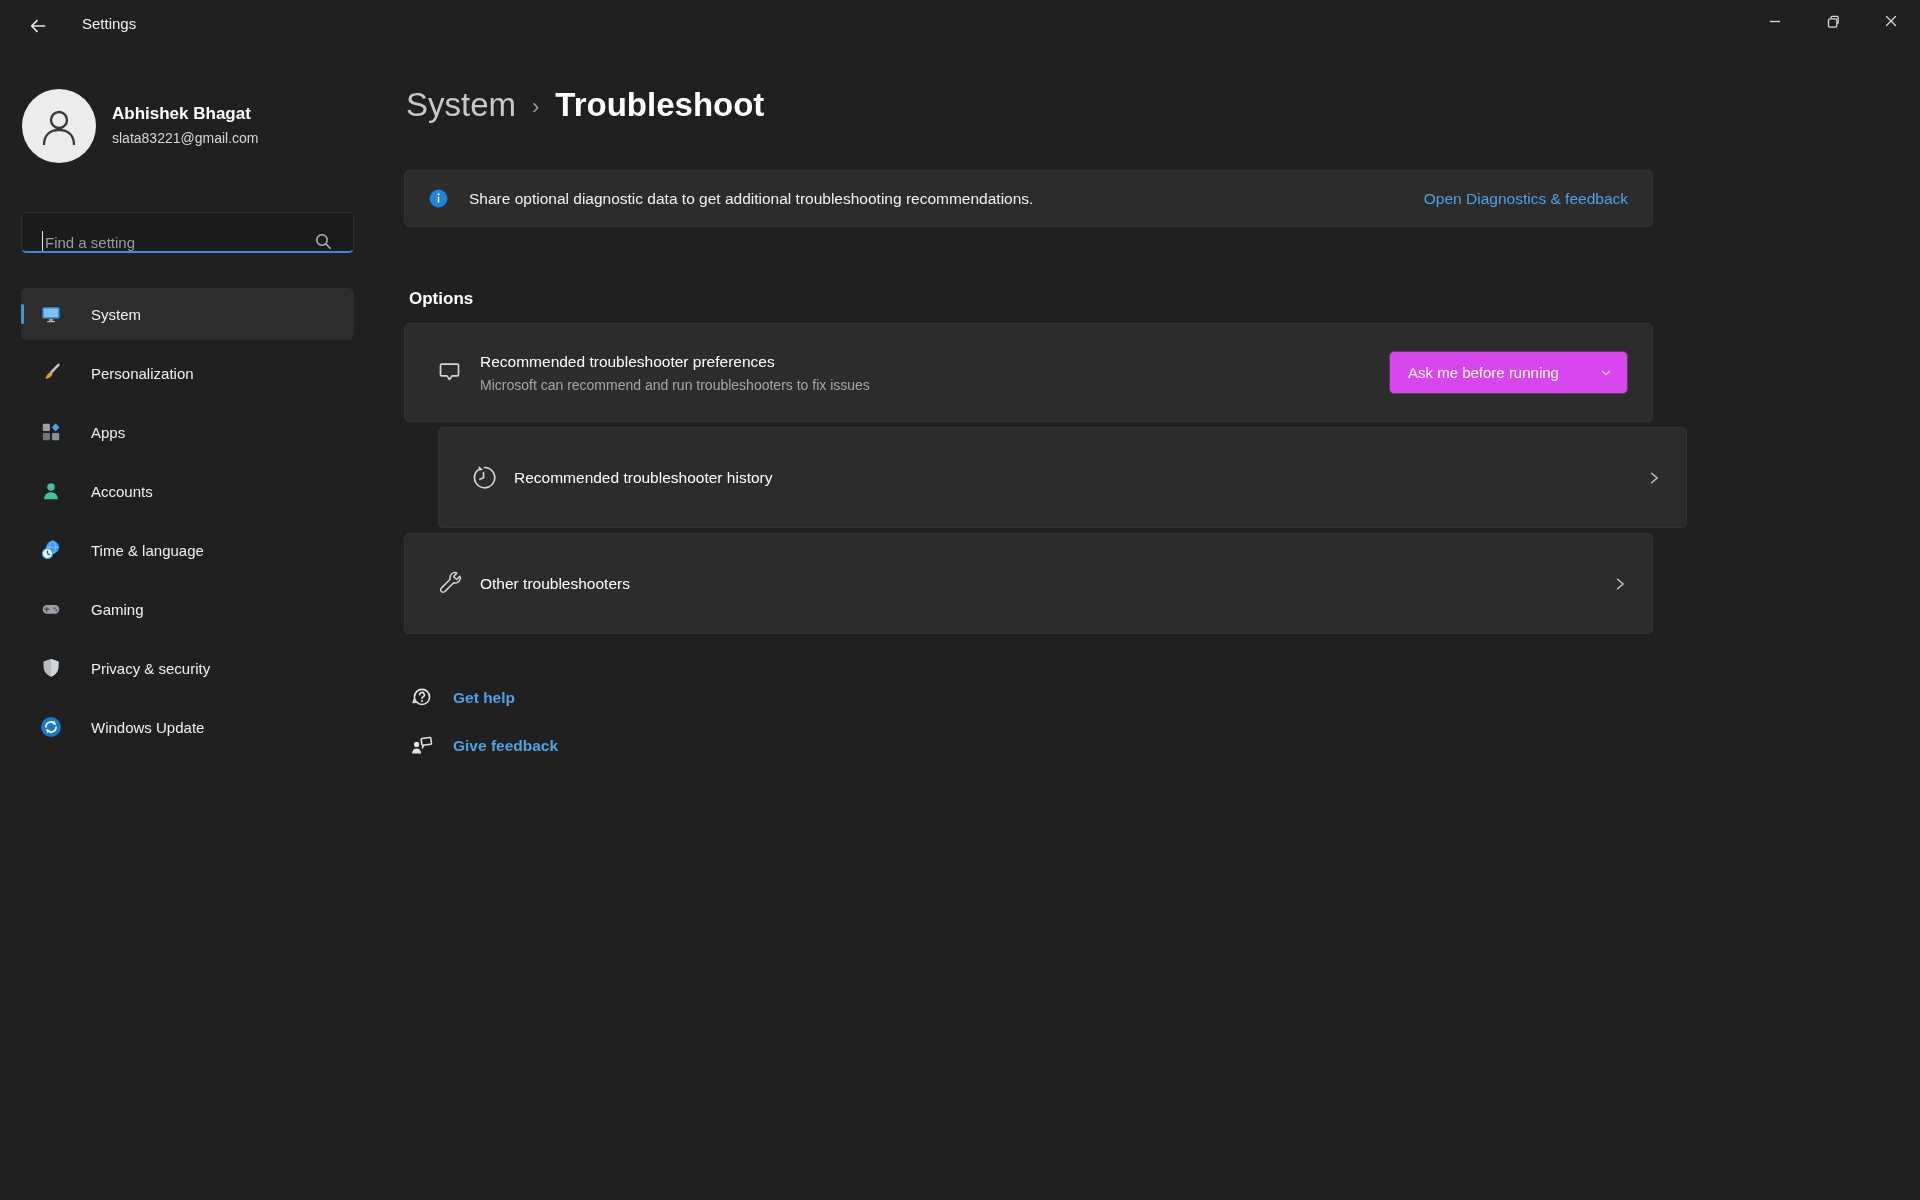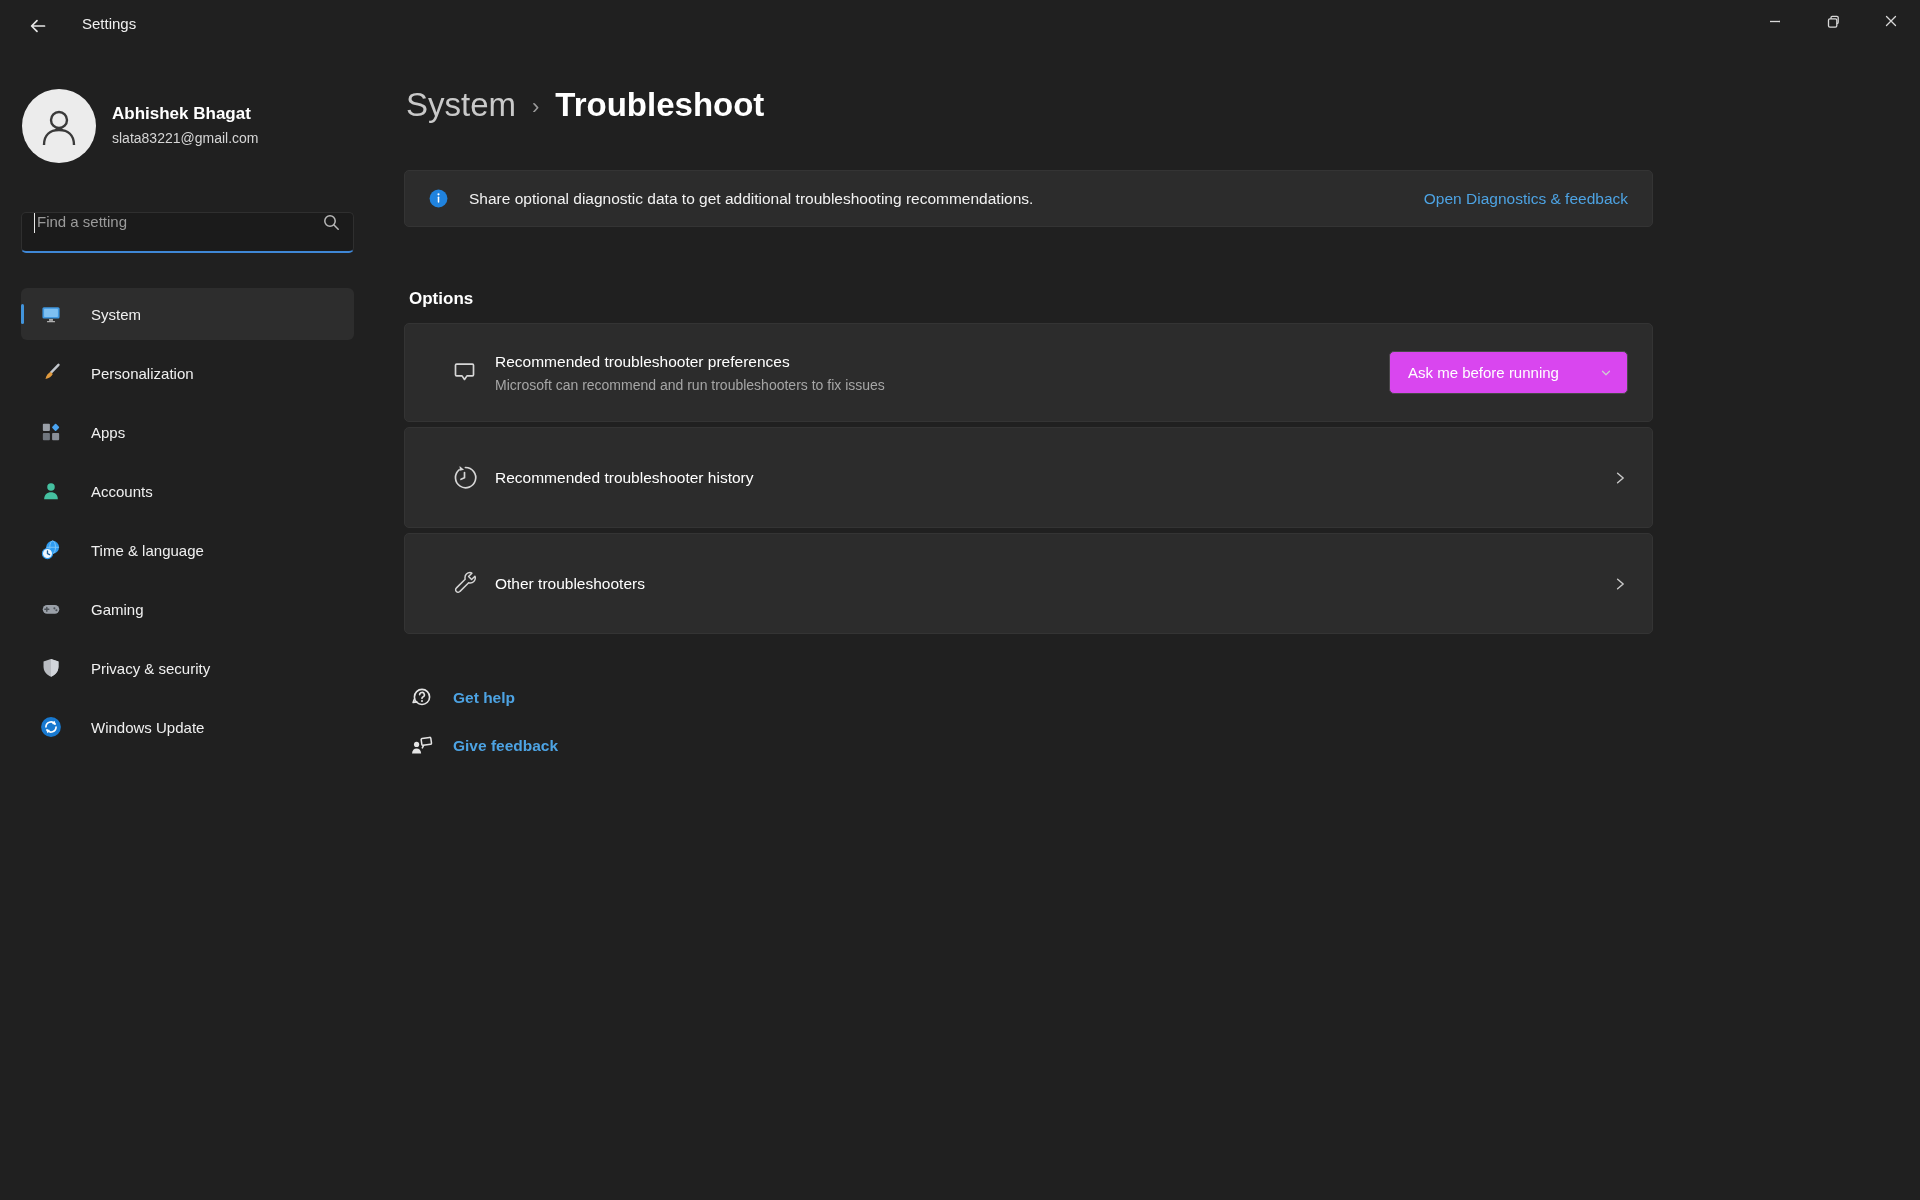--- a/index.html
+++ b/index.html
@@ -29,21 +29,21 @@
     border-radius: 50%; background: #ececec;
     display: flex; align-items: center; justify-content: center;
   }
   .profile-text { position: absolute; left: 112px; top: 56px; }
   .profile-name { font-size: 17px; font-weight: bold; color: #ffffff; }
   .profile-email { font-size: 14px; color: #d6d6d6; margin-top: 6px; text-align: center; }
 
   .searchbox {
     position: absolute; left: 21px; top: 164px; width: 333px; height: 41px;
     background: #1b1b1b; border: 1px solid #2f2f2f; border-bottom: 2px solid #3f87d6;
-    border-radius: 5px; display: flex; align-items: flex-start; padding: 0 12px;
+    border-radius: 5px; display: flex; align-items: flex-end; padding: 0 20px;
   }
   .caret { width: 1px; height: 20px; background: #e8e8e8; margin-right: 2px; }
   .searchbox input {
     flex: 1; background: transparent; border: none; outline: none;
     color: #ffffff; font-size: 15px; font-family: "Liberation Sans", sans-serif;
   }
   .searchbox input::placeholder { color: #9b9b9b; }
 
   .nav { position: absolute; left: 21px; top: 240px; width: 333px; }
   .nav-item {
@@ -70,24 +70,24 @@
     display: flex; align-items: center; padding: 16px 24px;
   }
   .banner-text { margin-left: 21px; font-size: 15.5px; color: #f2f2f2; }
   .banner-link { margin-left: auto; font-size: 15.5px; color: #4da3e3; cursor: pointer; }
 
   .options-heading { position: absolute; left: 409px; top: 289px; font-size: 17px; font-weight: bold; color: #ffffff; }
 
   .card {
     position: absolute; left: 404px; width: 1249px;
     background: #2c2c2c; border: 1px solid #343434; border-radius: 5px;
-    display: flex; align-items: center; padding: 0 24px 0 46px;
+    display: flex; align-items: center; padding: 0 24px 0 31px;
   }
   .card1 { top: 323px; height: 99px; }
-  .card2 { top: 427px; height: 101px; cursor: pointer; }
+  .card2 { top: 427px; height: 101px; cursor: pointer; margin-left: 34px; }
   .card3 { top: 533px; height: 101px; cursor: pointer; }
   .card-icon { width: 27px; height: 27px; flex: none; }
   .card-body { margin-left: 17px; }
   .card-title { font-size: 15.5px; color: #ffffff; }
   .card-sub { font-size: 14px; color: #a6a6a6; margin-top: 6px; }
 
   .dropdown {
     margin-left: auto; height: 43px; min-width: 239px;
     background: #d946ef; border: 1px solid #484848; border-radius: 5px;
     display: flex; align-items: center; padding: 0 14px 0 18px; cursor: pointer;

